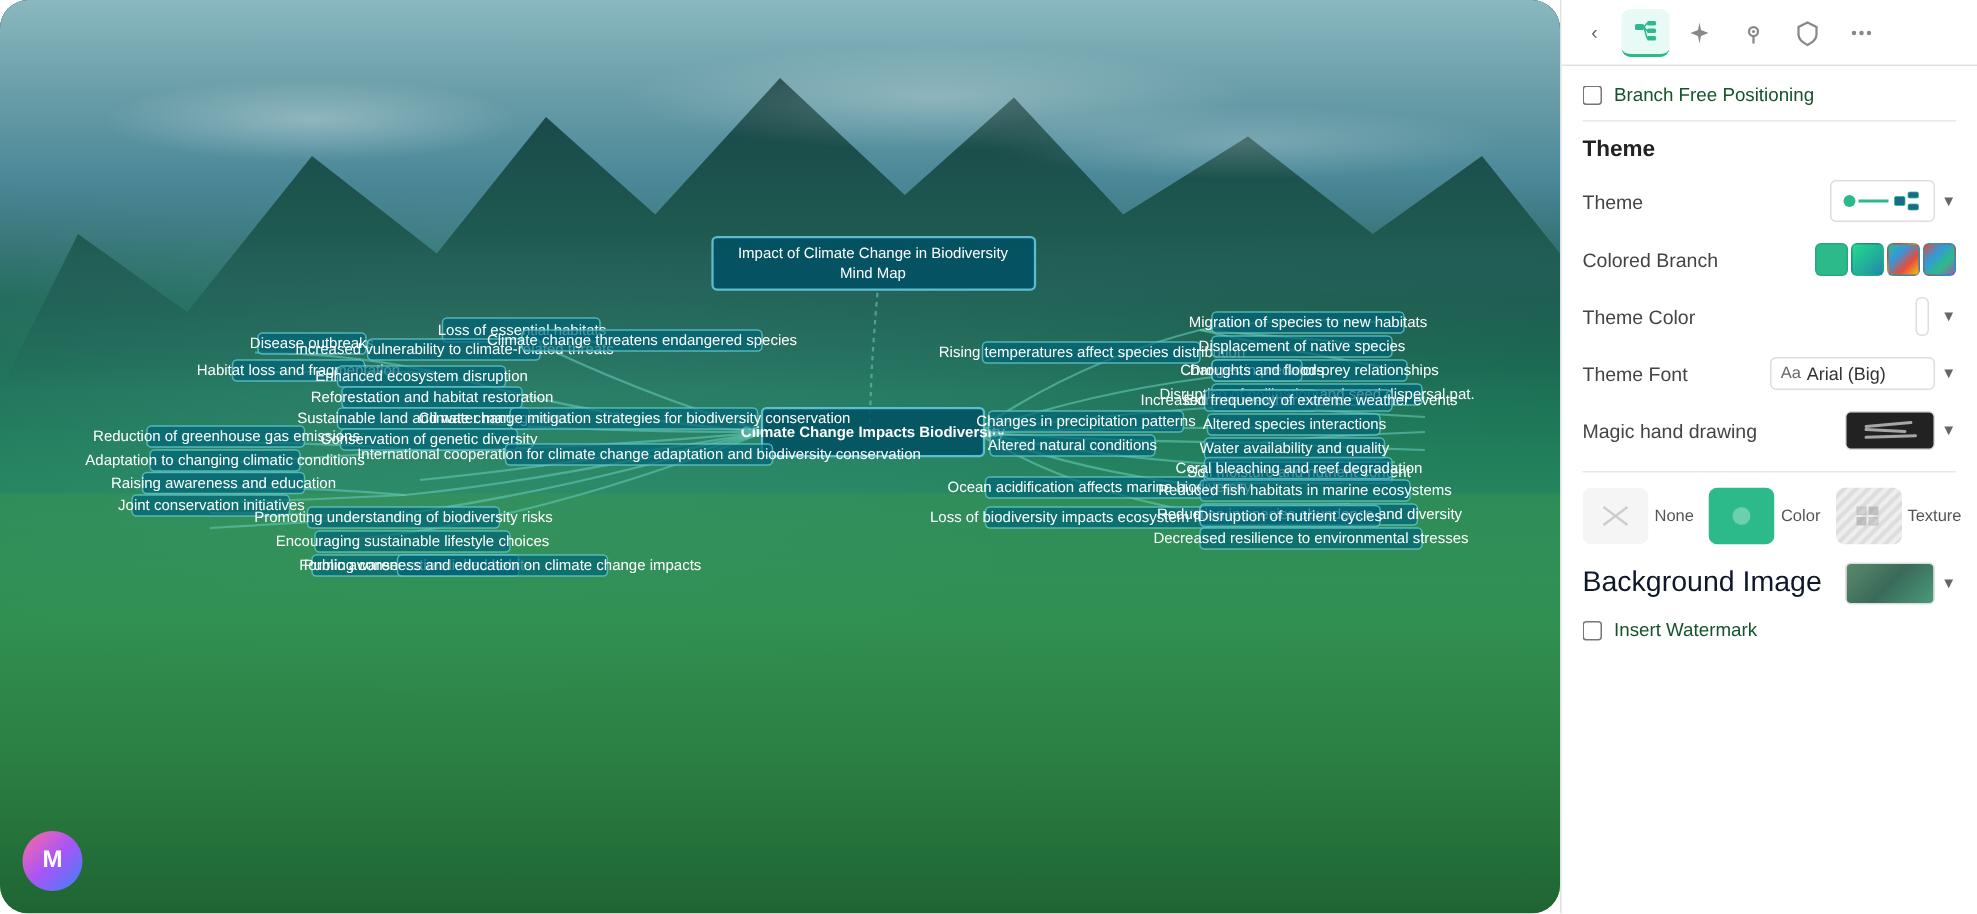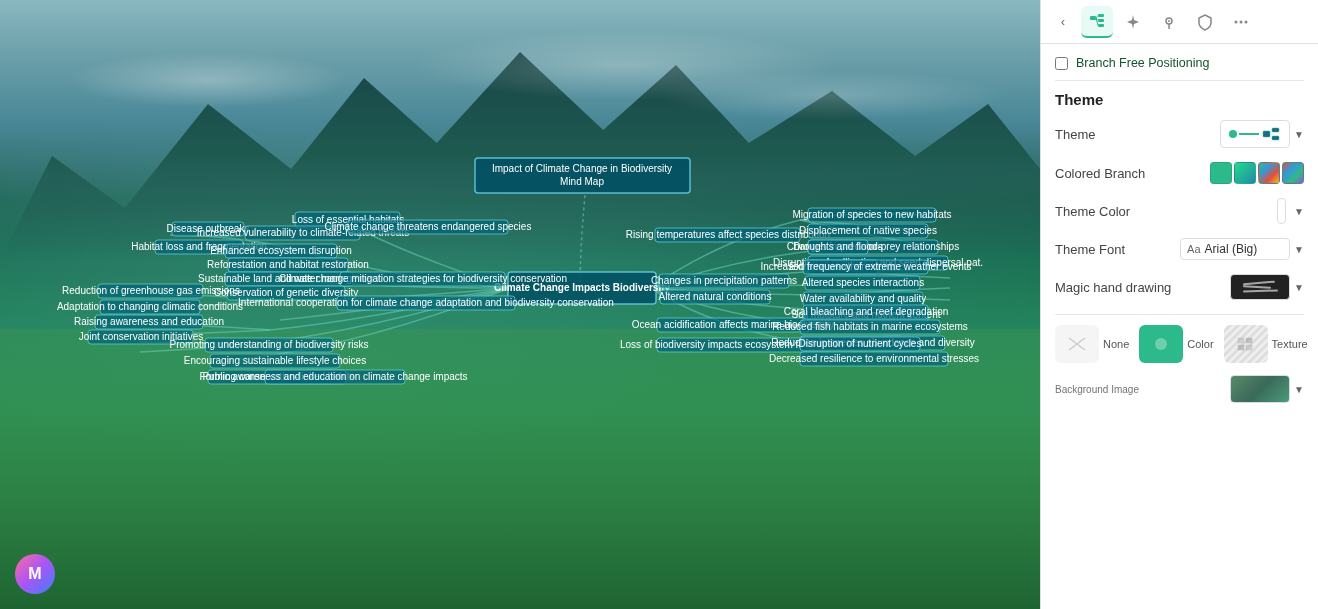--- a/index.html
+++ b/index.html
@@ -4,20 +4,21 @@
   <style>
     * { box-sizing: border-box; margin: 0; padding: 0; }
     body { font-family: 'Segoe UI', Arial, sans-serif; font-size: 13px; display: flex; width: 1318px; height: 609px; overflow: hidden; }
 
     
     .canvas-area {
       flex: 1;
       position: relative;
       overflow: hidden;
       background: linear-gradient(180deg, #1a4a4a 0%, #2a6a5a 20%, #1a7a5a 40%, #2a9a6a 60%, #3aaa6a 80%, #4ab870 100%);
+      border-radius: 19px;
     }
 
     .canvas-area::before {
       content: '';
       position: absolute;
       top: 0; left: 0; right: 0; bottom: 0;
       background:
         radial-gradient(ellipse at 30% 25%, rgba(100,180,180,0.3) 0%, transparent 50%),
         radial-gradient(ellipse at 70% 15%, rgba(80,160,160,0.2) 0%, transparent 40%),
         linear-gradient(180deg, rgba(20,60,70,0.6) 0%, rgba(30,80,60,0.2) 50%, rgba(60,130,80,0.1) 100%);
@@ -384,22 +385,22 @@
 
     
     .bg-image-row {
       display: flex;
       align-items: center;
       justify-content: space-between;
       margin-bottom: 10px;
     }
 
     .bg-image-label {
-      font-size: 10px;
-      color: #737373;
+      font-size: 19px;
+      color: #0f172a;
     }
 
     .bg-image-preview {
       width: 60px;
       height: 28px;
       border: 1px solid #ddd;
       border-radius: 4px;
       overflow: hidden;
       cursor: pointer;
       background: linear-gradient(135deg, #5a8a6a, #3a6a5a, #4a9a7a);
@@ -794,15 +795,19 @@
     </div>
 
     <div class="bg-image-row">
       <span class="bg-image-label">Background Image</span>
       <div class="prop-control">
         <div class="bg-image-preview"></div>
         <span class="dropdown-arrow">▼</span>
       </div>
     </div>
 
+    <div class="watermark-row">
+      <input type="checkbox" style="">
+      <span class="checkbox-label">Insert Watermark</span>
+    </div>
 
   </div>
 </div>
 
 </body></html>

